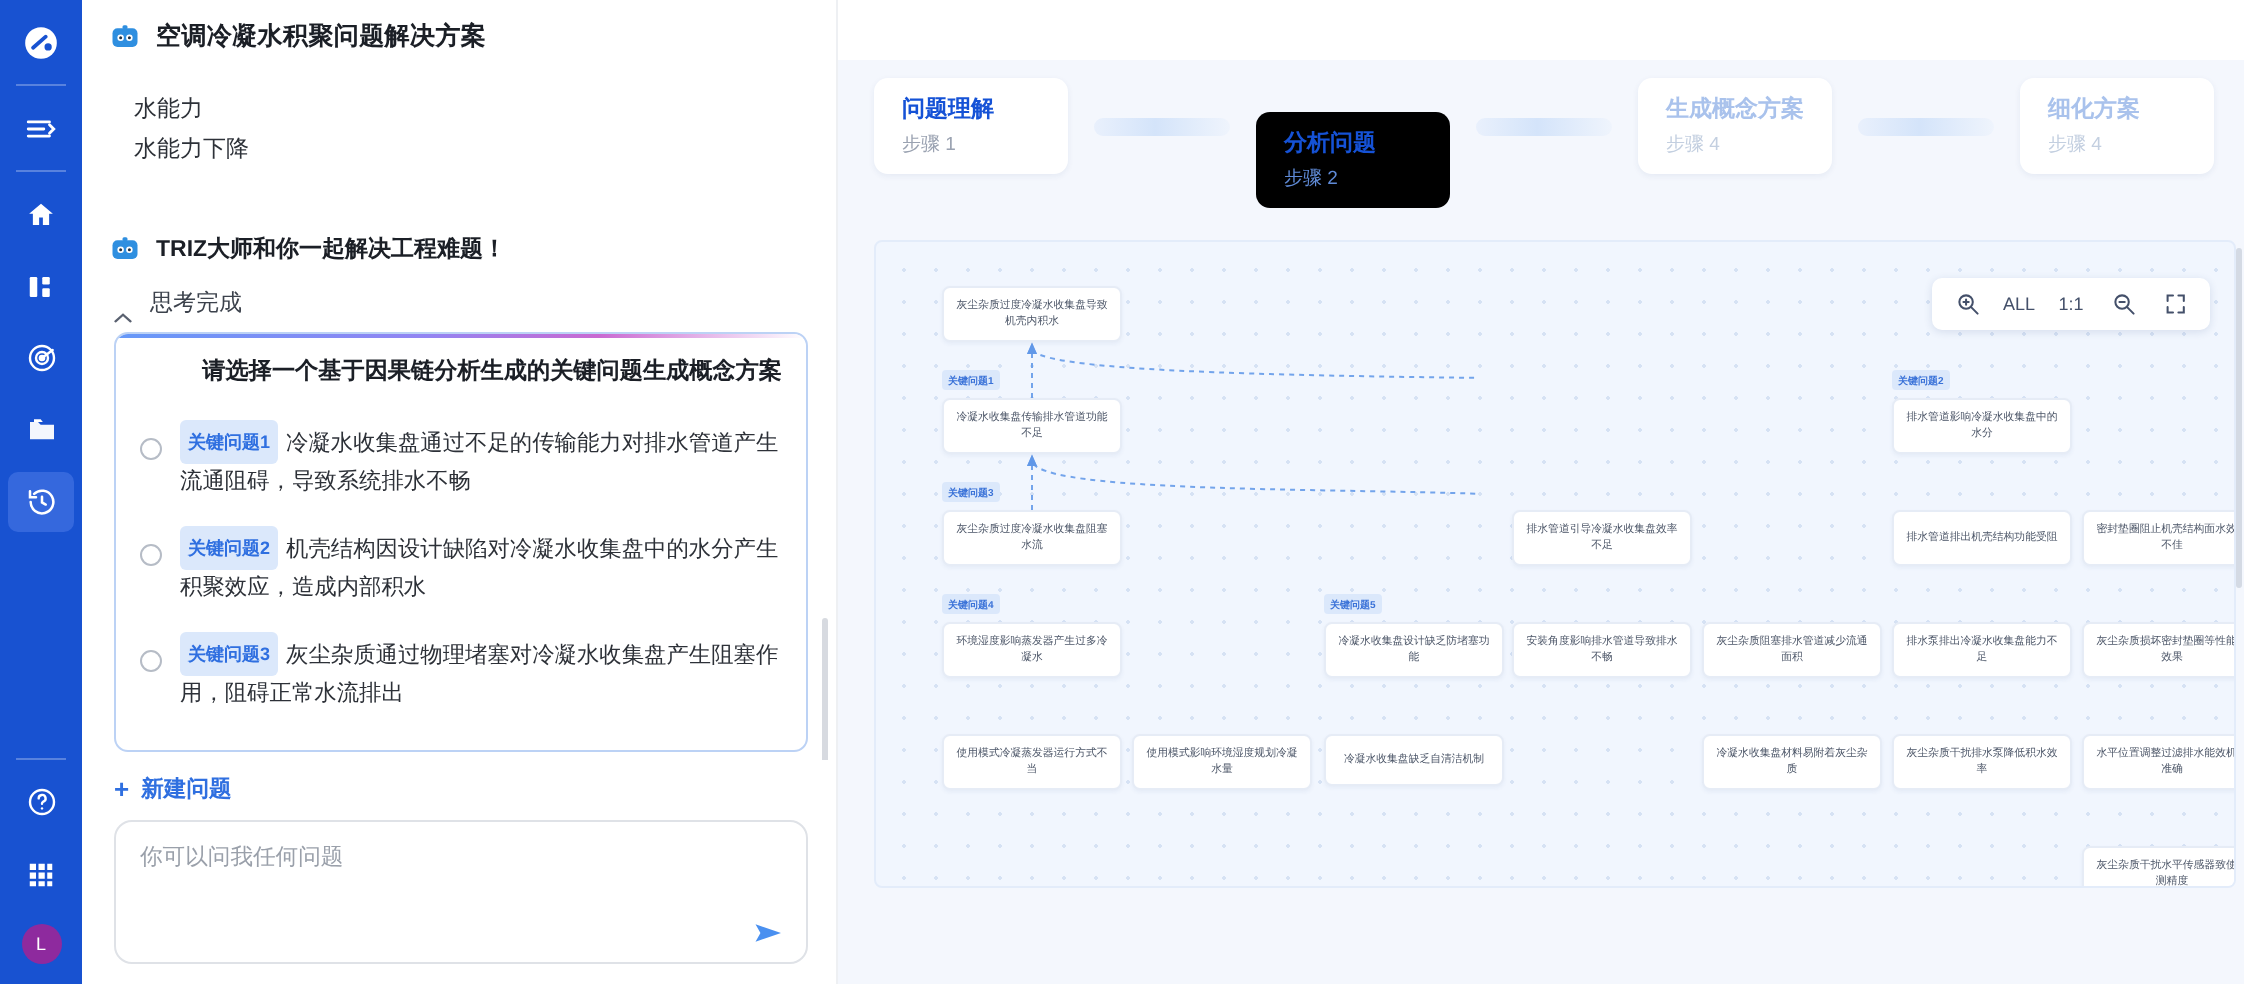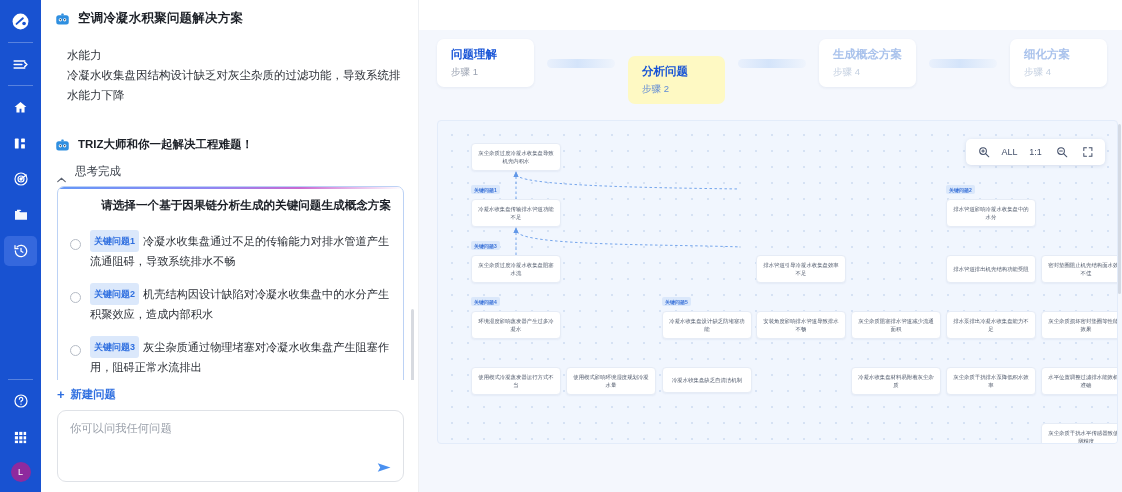--- a/index.html
+++ b/index.html
@@ -99,21 +99,21 @@
   .work { flex: 1 1 auto; height: 492px; background: #f4f7fd; position: relative; overflow: hidden; }
   .work-top { height: 30px; background:#ffffff; }
 
   .steps { display: flex; align-items: center; padding: 0 0 0 18px; height: 66px; gap: 11px; }
   .step {
     background: #fff; border-radius: 7px; width: 97px; height: 48px;
     padding: 8px 0 0 14px; box-shadow: 0 1px 3px rgba(30,60,120,.07); cursor: pointer;
   }
   .step .n { font-size: 11.5px; font-weight: bold; color: #1552d6; }
   .step .s { font-size: 9.5px; color: #9aa2b1; margin-top: 4px; }
-  .step.active { background: #fef9c3; box-shadow:none;margin-top:33px; }
+  .step.active { background: #000000; box-shadow:none;margin-top:33px; }
   .step.active .n { color:#1552d6; }
   .step.active .s { color:#5f8ad6; }
   .step.dim .n { color: #a9c2ec; }
   .step.dim .s { color: #c3cfe0; }
   .connector {
     flex: 0 0 68px; height: 9px; margin: 0 2px;
     background: linear-gradient(90deg, rgba(200,220,250,.25), #d4e4fa 45%, rgba(210,228,250,.15));
     border-radius: 5px;
   }
 
@@ -241,21 +241,20 @@
             <rect x="10" y="0.5" width="4" height="3" rx="1.2" fill="#2f8fe0"></rect>
           </svg>
       </span>
       <span class="title">空调冷凝水积聚问题解决方案</span>
     </div>
 
     <div class="chat-scroll">
 
       <div class="msg-plain">
         <p>水能力</p>
-        <p>冷凝水收集盘因结构设计缺乏对灰尘杂质的过滤功能，导致系统排</p>
         <p>水能力下降</p>
       </div>
 
       <div class="assist-row">
         <span class="bot-badge">
           <svg width="15" height="13" viewBox="0 0 24 20">
               <rect x="2" y="3" width="20" height="15" rx="4" fill="#2f8fe0"></rect>
               <circle cx="8.5" cy="10.5" r="2.6" fill="#fff"></circle>
               <circle cx="15.5" cy="10.5" r="2.6" fill="#fff"></circle>
               <circle cx="8.5" cy="10.5" r="1.2" fill="#22303f"></circle>

